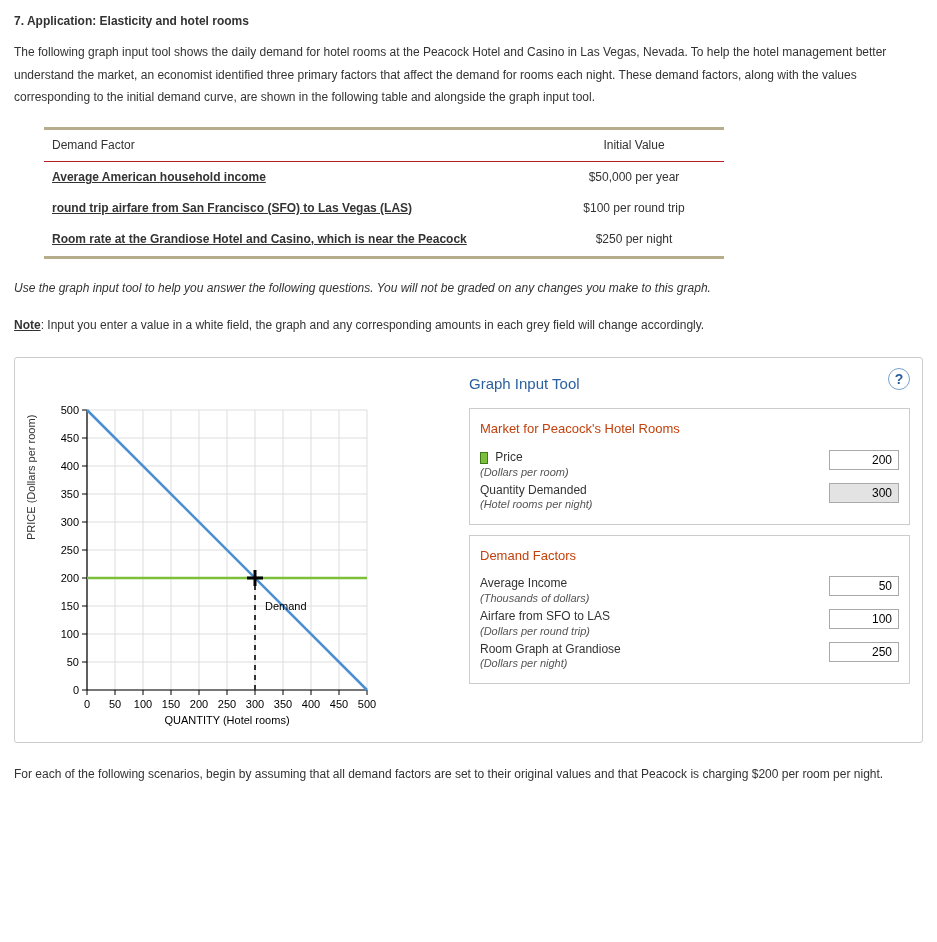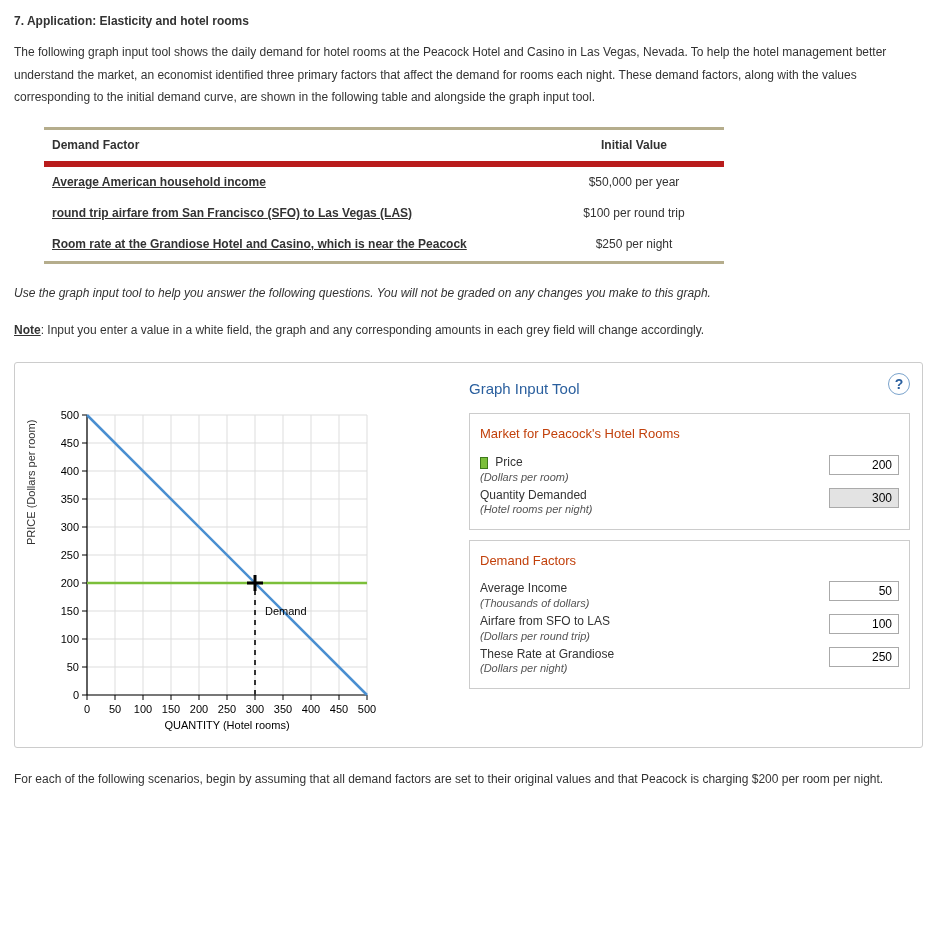--- a/index.html
+++ b/index.html
@@ -17,21 +17,21 @@
   .paragraph { margin-bottom: 14px; }
   .italic { font-style: italic; }
   .bold { font-weight: bold; text-decoration: underline; }
 
   .factor-table {
     margin: 18px 0 18px 30px;
     border-collapse: collapse;
     width: 680px;
   }
   .factor-table .thick-top td { border-top: 3px solid #b5ad8c; padding-top:6px;}
-  .factor-table .headrow td { font-weight: bold; border-bottom: 6px solid #b91c1c; padding: 4px 8px; }
+  .factor-table .headrow td { font-weight: normal; border-bottom: 1px solid #b91c1c; padding: 4px 8px; }
   .factor-table td { padding: 4px 8px; font-size:12px; line-height:1.9;}
   .factor-table .thick-bottom td { border-bottom: 3px solid #b5ad8c; padding-bottom:6px;}
   .factor-table .valcol { text-align:center; width:180px;}
 
   .tool-wrap {
     border: 1px solid #ccc;
     border-radius: 3px;
     padding: 12px;
     margin: 20px 0;
     position: relative;
@@ -244,21 +244,21 @@
         </div>
         <div class="row">
           <div class="lab">
             <span>Airfare from SFO to LAS</span><br>
             <span class="sub">(Dollars per round trip)</span>
           </div>
           <input value="100" style="">
         </div>
         <div class="row">
           <div class="lab">
-            <span>These Rate at Grandiose</span><br>
+            <span>Room Graph at Grandiose</span><br>
             <span class="sub">(Dollars per night)</span>
           </div>
           <input value="250" style="">
         </div>
       </div>
     </div>
 
   </div>
 </div>
 

